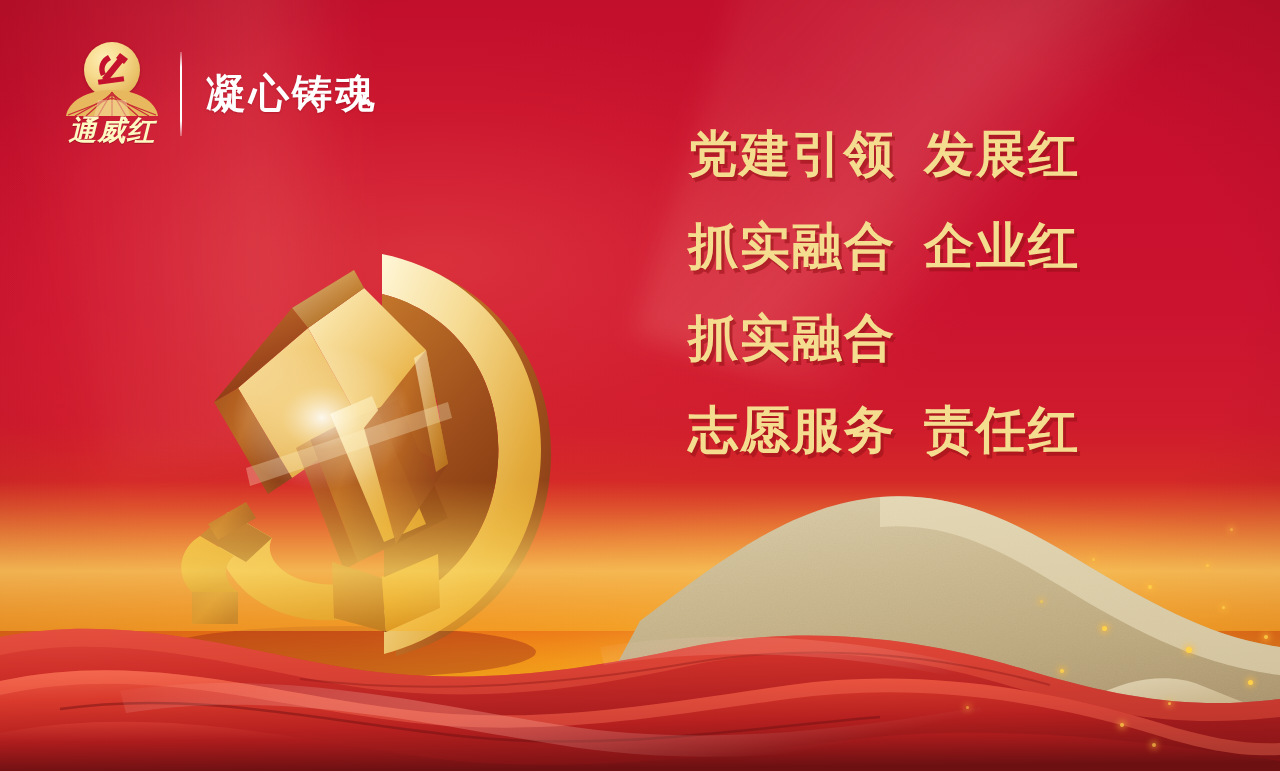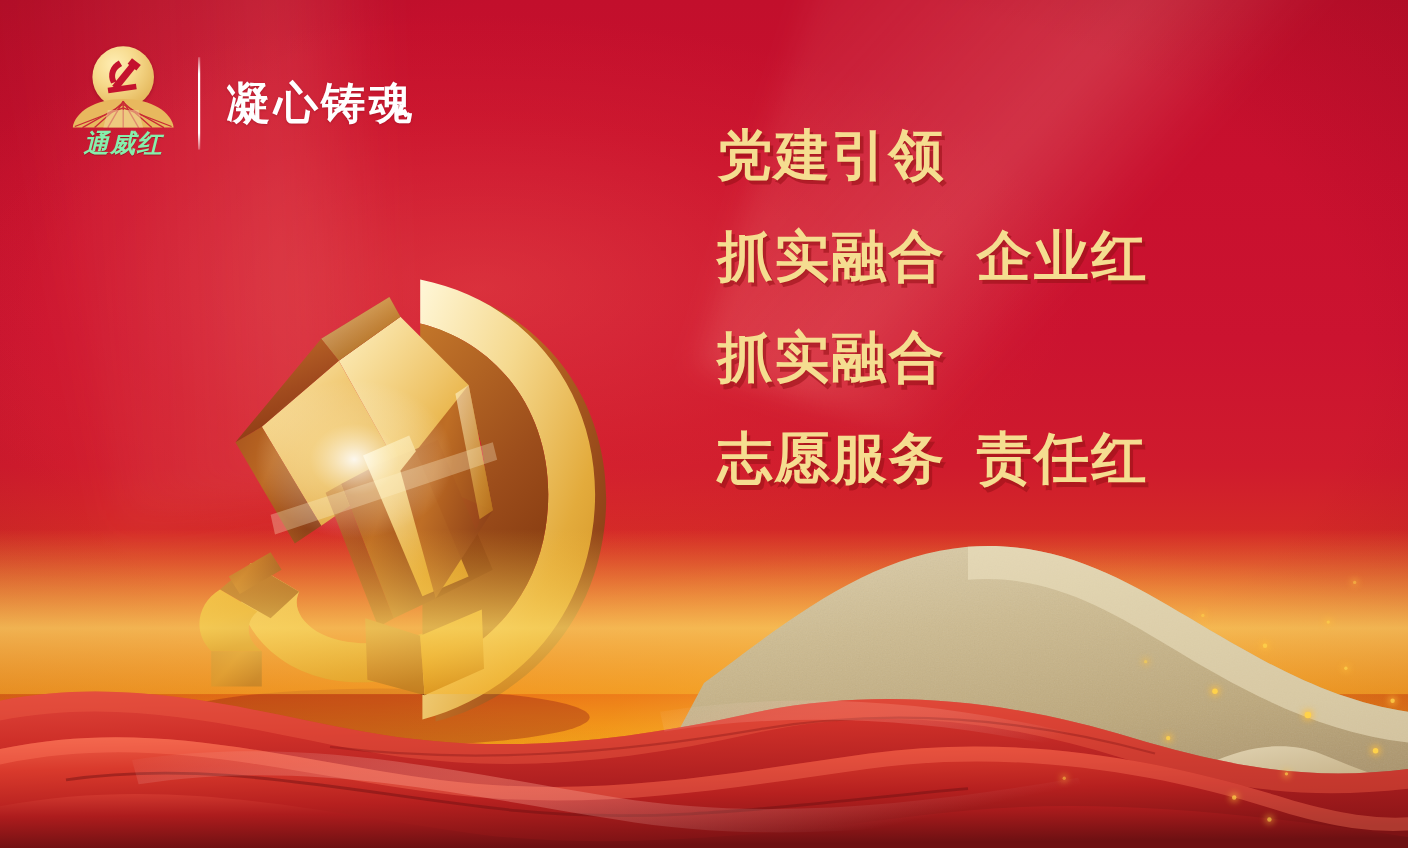--- a/index.html
+++ b/index.html
@@ -56,22 +56,22 @@
     background:radial-gradient(circle at 36% 30%, #ffeeb4 0%, #f6d98b 38%, #e7bd63 72%, #d9a948 100%);
     box-shadow:0 1px 3px rgba(90,6,16,.35);
   }
   .logo-fan{
     position:absolute;left:2px;top:50px;width:92px;height:34px;
   }
   .logo-cal{
     position:absolute;left:4px;top:76px;width:88px;height:30px;
     text-align:center;line-height:30px;
     font-family:"DejaVu Serif",serif;
-    font-size:23px;font-weight:700;font-style:italic;letter-spacing:1px;
-    color:#86efac;
+    font-size:28px;font-weight:700;font-style:italic;letter-spacing:1px;
+    color:#fef9c3;
     text-shadow:0 1px 0 rgba(120,10,18,.5);
     white-space:nowrap;
   }
   .logo-div{
     width:2px;height:84px;margin:0 24px 0 20px;
     background:linear-gradient(to bottom, rgba(255,255,255,.25), #ffffff 18%, #ffffff 82%, rgba(255,255,255,.25));
   }
   .logo-title{display:flex;flex-direction:column;justify-content:center;gap:24px;}
   .logo-title-line{
     font-family:"Liberation Serif","DejaVu Serif",serif;
@@ -80,26 +80,27 @@
     text-shadow:0 1px 2px rgba(120,8,20,.35);
   }
 
   
   .emblem{position:absolute;left:96px;top:232px;width:500px;height:450px;}
   .emblem svg{display:block;width:100%;height:100%;}
 
   
   .slogans{position:absolute;left:652px;top:108px;width:430px;}
   .slogan-row{
-    display:flex;align-items:flex-start;
+    display:flex;align-items:center;
     height:92px;
     font-family:Liberation Mono, monospace;
     font-size:50px;font-weight:700;letter-spacing:2px;white-space:nowrap;
     color:#f5dd90;
     text-shadow:3px 4px 0 rgba(150,16,22,.55), 1px 1px 0 rgba(190,40,30,.4);
+    margin-left:36px;
   }
   .slogan-a{width:236px;}
   .slogan-b{}
 
   
   .scene{position:absolute;left:0;bottom:0;width:1280px;height:330px;}
   .scene svg{display:block;width:100%;height:100%;}
   .sparkles{position:absolute;left:0;bottom:0;width:1280px;height:300px;pointer-events:none;}
   .sp{position:absolute;border-radius:50%;background:#ffd24a;box-shadow:0 0 6px 2px rgba(255,190,60,.75);}
 </style>
@@ -245,20 +246,21 @@
 
       <ellipse cx="250" cy="200" rx="150" ry="120" fill="url(#gSpec)"></ellipse>
       <path d="M150 236 L352 170 L356 186 L154 254 Z" fill="#fff6d2" opacity=".30"></path>
     </svg>
   </div>
 
   <div class="slogans">
 
     <div class="slogan-row">
       <span class="slogan-a">党建引领</span>
+      <span class="slogan-b">发展红</span>
     </div>
 
     <div class="slogan-row">
       <span class="slogan-a">抓实融合</span>
       <span class="slogan-b">企业红</span>
     </div>
 
     <div class="slogan-row">
       <span class="slogan-a">抓实融合</span>
     </div>

